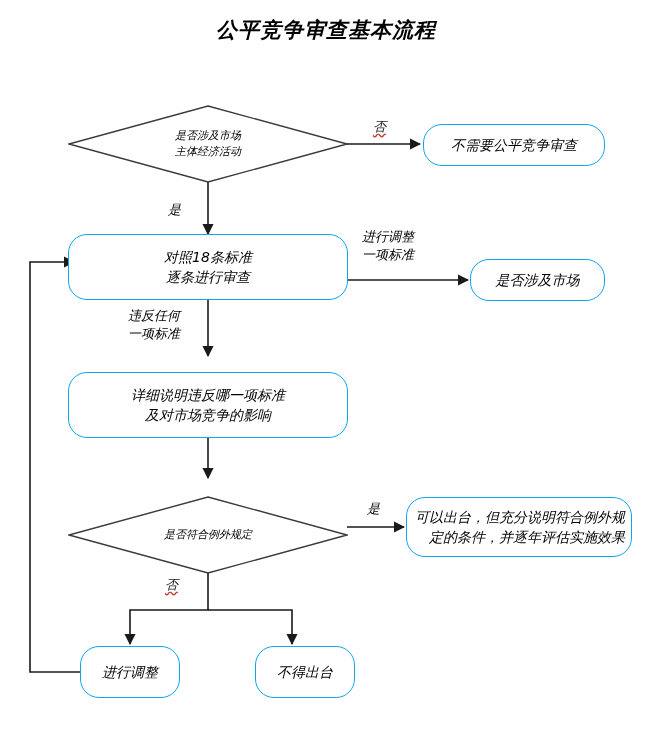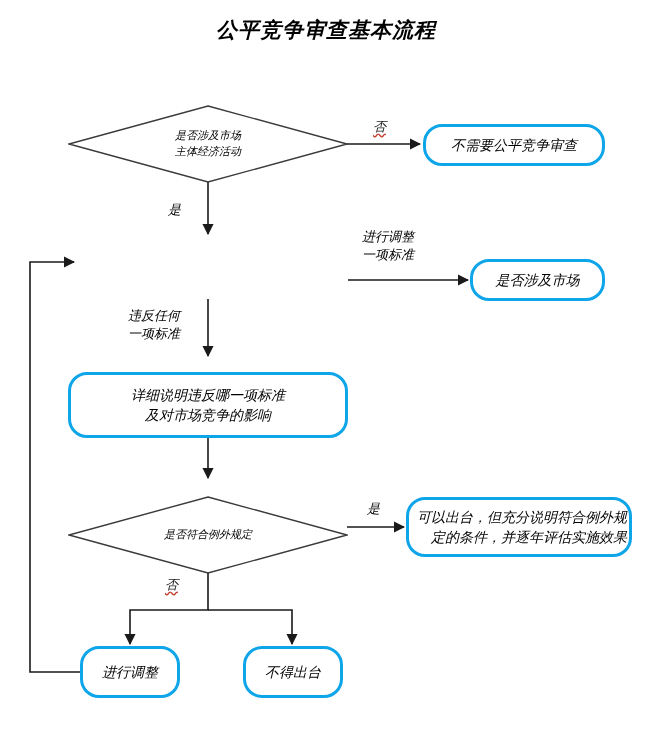--- a/index.html
+++ b/index.html
@@ -45,21 +45,21 @@
     display: flex;
     align-items: center;
     justify-content: center;
     text-align: center;
     font-size: 14px;
     line-height: 1.45;
     color: #000000;
     background: #ffffff;
   }
   .node.proc {
-    border: 3px solid #0ea5e9;
+    border: 1px solid #0ea5e9;
     border-radius: 19px;
   }
   .node.proc.left-text {
     justify-content: flex-start;
     text-align: right;
     padding-left: 8px;
   }
   .node .txt {
     white-space: pre-line;
   }
@@ -142,20 +142,24 @@
       <polygon points="140,1 279,39 140,77 1,39" fill="#ffffff" stroke="#3a3a3a" stroke-width="1.4"></polygon>
     </svg>
     <div class="diamond-label">是否涉及市场
 主体经济活动</div>
   </div>
 
   <div class="node proc" style="left:423px; top:124px; width:182px; height:42px;">
     <span class="txt">不需要公平竞争审查</span>
   </div>
 
+  <div class="node proc" style="left:68px; top:234px; width:280px; height:66px;">
+    <span class="txt">对照18条标准
+逐条进行审查</span>
+  </div>
 
   <div class="node proc" style="left:470px; top:259px; width:135px; height:42px;">
     <span class="txt">是否涉及市场</span>
   </div>
 
   <div class="node proc" style="left:68px; top:356px; width:280px; height:66px;margin-top:16px;">
     <span class="txt">详细说明违反哪一项标准
 及对市场竞争的影响</span>
   </div>
 
@@ -168,21 +172,21 @@
 
   <div class="node proc left-text" style="left:406px; top:497px; width:226px; height:60px;">
     <span class="txt">可以出台，但充分说明符合例外规
 定的条件，并逐年评估实施效果</span>
   </div>
 
   <div class="node proc" style="left:80px; top:646px; width:100px; height:52px;">
     <span class="txt">进行调整</span>
   </div>
 
-  <div class="node proc" style="left:243px; top:646px; width:100px; height:52px;">
+  <div class="node proc" style="left:255px; top:646px; width:100px; height:52px;">
     <span class="txt">不得出台</span>
   </div>
 
   <div class="edge-label spell" style="left:373px; top:118px;">否</div>
 
   <div class="edge-label" style="left:168px; top:201px;">是</div>
 
   <div class="edge-label" style="left:362px; top:228px;">进行调整
 一项标准</div>
 

